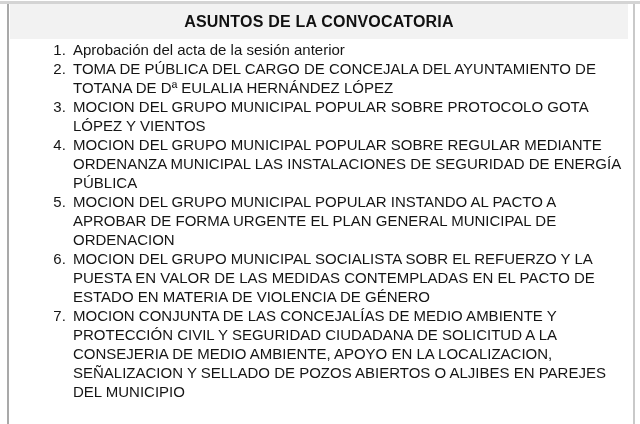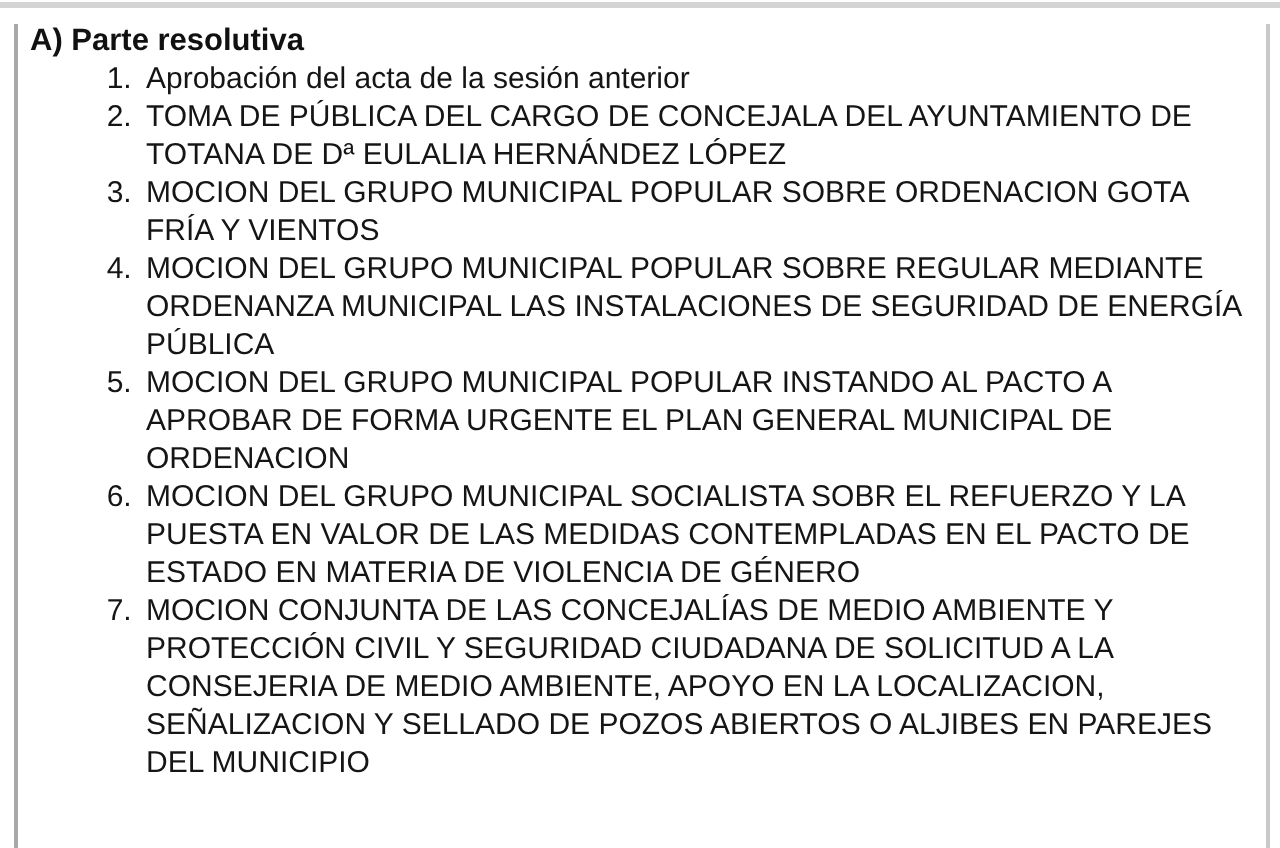--- a/index.html
+++ b/index.html
@@ -58,26 +58,28 @@
     padding-left: 3px;
   }
 </style>
 </head>
 <body>
 
 <div class="top-rule"></div>
 
 <div class="panel">
 
+  <div class="panel-header">
+    <span>ASUNTOS DE LA CONVOCATORIA</span>
+  </div>
 
-  <div class="section-label">A) Parte resolutiva</div>
 
   <ol class="agenda">
     <li>Aprobación del acta de la sesión anterior</li>
     <li>TOMA DE PÚBLICA DEL CARGO DE CONCEJALA DEL AYUNTAMIENTO DE TOTANA DE Dª EULALIA HERNÁNDEZ LÓPEZ</li>
-    <li>MOCION DEL GRUPO MUNICIPAL POPULAR SOBRE ORDENACION GOTA FRÍA Y VIENTOS</li>
+    <li>MOCION DEL GRUPO MUNICIPAL POPULAR SOBRE PROTOCOLO GOTA LÓPEZ Y VIENTOS</li>
     <li>MOCION DEL GRUPO MUNICIPAL POPULAR SOBRE REGULAR MEDIANTE ORDENANZA MUNICIPAL LAS INSTALACIONES DE SEGURIDAD DE ENERGÍA PÚBLICA</li>
     <li>MOCION DEL GRUPO MUNICIPAL POPULAR INSTANDO AL PACTO A APROBAR DE FORMA URGENTE EL PLAN GENERAL MUNICIPAL DE ORDENACION</li>
     <li>MOCION DEL GRUPO MUNICIPAL SOCIALISTA SOBR EL REFUERZO Y LA PUESTA EN VALOR DE LAS MEDIDAS CONTEMPLADAS EN EL PACTO DE ESTADO EN MATERIA DE VIOLENCIA DE GÉNERO</li>
     <li>MOCION CONJUNTA DE LAS CONCEJALÍAS DE MEDIO AMBIENTE Y PROTECCIÓN CIVIL Y SEGURIDAD CIUDADANA DE SOLICITUD A LA CONSEJERIA DE MEDIO AMBIENTE, APOYO EN LA LOCALIZACION, SEÑALIZACION Y SELLADO DE POZOS ABIERTOS O ALJIBES EN PAREJES DEL MUNICIPIO</li>
   </ol>
 
 </div>
 
 </body></html>

